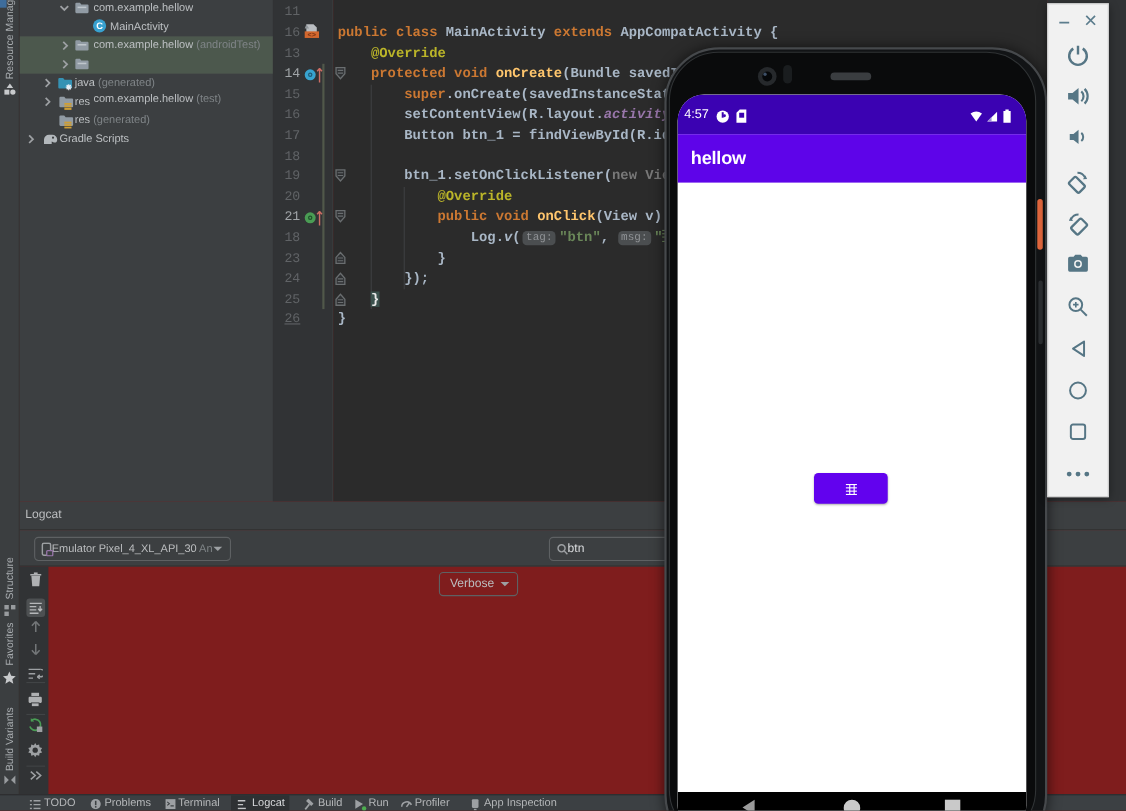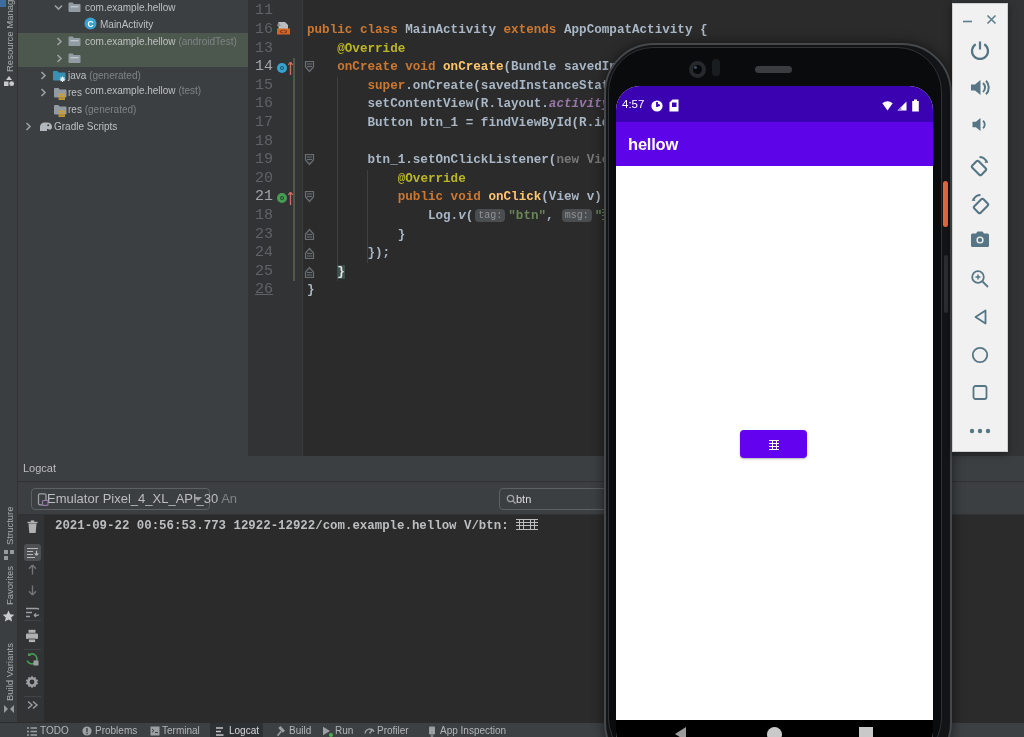--- a/index.html
+++ b/index.html
@@ -11,21 +11,21 @@
   .vtext{position:absolute;left:4px;color:#a9adb0;font-size:9.5px;white-space:nowrap;
          transform:rotate(-90deg);transform-origin:0 0;}
   
   #proj{left:18px;top:0;width:230px;height:456px;background:#3c3f41;border-right:1px solid #313335;}
   .trow{position:absolute;height:17px;line-height:17px;font-size:10px;color:#bdc0c3;white-space:nowrap;}
   .dim{color:#7f8487;}
   .hl{position:absolute;left:0;width:230px;height:17px;background:#4c584d;}
   
   #gutter{left:249px;top:0;width:53px;height:456px;background:#313335;border-right:1px solid #3a3c3e;}
   .lnum{position:absolute;width:24px;text-align:right;color:#606366;
-        font-family:"Liberation Mono",monospace;font-size:15px;height:18.6px;line-height:18.6px;left:0;}
+        font-family:"Liberation Mono",monospace;font-size:12px;height:18.6px;line-height:18.6px;left:0;}
   
   #editor{left:303px;top:0;width:649px;height:456px;background:#2b2b2b;overflow:hidden;}
   .cl{position:absolute;left:4px;height:18.6px;line-height:18.6px;white-space:pre;
       font-family:"Liberation Mono",monospace;font-size:12.6px;font-weight:bold;color:#a9b7c6;}
   .kw{color:#cc7832;}
   .an{color:#bbb529;}
   .md{color:#ffc66d;}
   .st{color:#6a8759;}
   .gr{color:#787878;font-weight:bold;}
   .it{color:#9876aa;font-style:italic;}
@@ -217,21 +217,21 @@
       <circle cx="6" cy="8" r="0.9" fill="#4a9c54"></circle>
       <path d="M14.5 15 V3 M14.5 2.2 l-2.2 2.6 M14.5 2.2 l2.2 2.6" stroke="#cd6d64" stroke-width="1.3" fill="none"></path>
     </svg>
   </div>
 
   <div id="editor" class="abs">
     <div class="iguide" style="left:34px;top:76.8px;height:204px;"></div>
     <div class="iguide" style="left:64px;top:169.8px;height:93px;"></div>
     <div class="cl" style="top:21px;"><span class="kw">public class</span> MainActivity <span class="kw">extends</span> AppCompatActivity {</div>
     <div class="cl" style="top:39.6px;">    <span class="an">@Override</span></div>
-    <div class="cl" style="top:58.2px;">    <span class="kw">onCreate void </span><span class="md">onCreate</span>(Bundle savedInstanceState) {</div>
+    <div class="cl" style="top:58.2px;">    <span class="kw">protected void </span><span class="md">onCreate</span>(Bundle savedInstanceState) {</div>
     <div class="cl" style="top:76.8px;">        <span class="kw">super</span>.onCreate(savedInstanceState);</div>
     <div class="cl" style="top:95.4px;">        setContentView(R.layout.<span class="it">activity_main</span>);</div>
     <div class="cl" style="top:114px;">        Button btn_1 = findViewById(R.id.<span class="it">btn_1</span>);</div>
     <div class="cl" style="top:151.2px;">        btn_1.setOnClickListener(<span class="gr">new View.OnClickListener() {</span></div>
     <div class="cl" style="top:169.8px;">            <span class="an">@Override</span></div>
     <div class="cl" style="top:188.4px;">            <span class="kw">public void </span><span class="md">onClick</span>(View v) {</div>
     <div class="cl" style="top:207px;">                Log.<span style="font-style:italic;">v</span>(<span class="pill" style="margin-left:2px;margin-right:3px;">tag:</span><span class="st">"btn"</span>,<span class="pill" style="margin-left:8px;margin-right:3px;">msg:</span><span class="st">"<span class="cjk"></span><span class="cjk"></span>"</span>);</div>
     <div class="cl" style="top:225.6px;">            }</div>
     <div class="cl" style="top:244.2px;">        });</div>
     <div class="cl" style="top:262.8px;">    <span class="brhl">}</span></div>
@@ -265,37 +265,34 @@
 
   <div class="abs" style="left:952px;top:0;width:72px;height:456px;background:#313335;"></div>
 
   <div id="lchead" class="abs"><span style="margin-left:5px;">Logcat</span></div>
   <div id="lctool" class="abs">
     <div class="dd" style="left:13px;width:177px;">
       <svg style="position:absolute;left:5px;top:4px;" width="12" height="13" viewBox="0 0 12 13">
           <rect x="1.5" y="0.8" width="7.5" height="11" rx="1.4" fill="none" stroke="#9da0a3" stroke-width="1.3"></rect>
           <rect x="5.5" y="7.5" width="5.5" height="4.8" rx="0.8" fill="#3c3f41" stroke="#9876aa" stroke-width="1.2"></rect>
         </svg>
-      <span style="margin-left:15px;font-size:13px;">Emulator Pixel_4_XL_API_30 <span style="color:#7f8487;">An</span></span>
+      <span style="margin-left:15px;font-size:10px;">Emulator Pixel_4_XL_API_30 <span style="color:#7f8487;">An</span></span>
       <div class="arr"></div>
     </div>
     <div class="dd" style="left:381px;width:70px;margin-top:32px;">
       <span style="margin-left:9px;">Verbose</span>
       <div class="arr"></div>
     </div>
     <div class="dd" style="left:481px;width:230px;">
       <svg style="position:absolute;left:6px;top:5px;" width="11" height="11" viewBox="0 0 11 11">
           <circle cx="4.5" cy="4.5" r="3.2" fill="none" stroke="#9da0a3" stroke-width="1.3"></circle>
           <path d="M7 7 L9.8 9.8" stroke="#9da0a3" stroke-width="1.3"></path>
         </svg>
       <span style="margin-left:16px;color:#dadcde;">btn</span>
     </div>
-  </div>
-  <div id="lcbody" class="abs">
-     <div class="logline">2021-09-22 00:56:53.773 12922-12922/com.example.hellow V/btn: <span class="cjk"></span><span class="cjk"></span></div>
   </div>
   <div id="lcicons" class="abs">
 
     <svg class="abs" style="left:8px;top:5px;" width="13" height="14" viewBox="0 0 13 14">
         <path d="M2.5 3.5 h8 l-0.8 9.5 h-6.4 Z" fill="#afb1b3"></path>
         <rect x="1.5" y="1.8" width="10" height="1.4" fill="#afb1b3"></rect>
         <rect x="4.8" y="0.4" width="3.4" height="1.6" fill="#afb1b3"></rect>
       </svg>
 
     <div class="abs" style="left:6px;top:29px;width:17px;height:17px;background:#4d5052;border-radius:3px;"></div>

